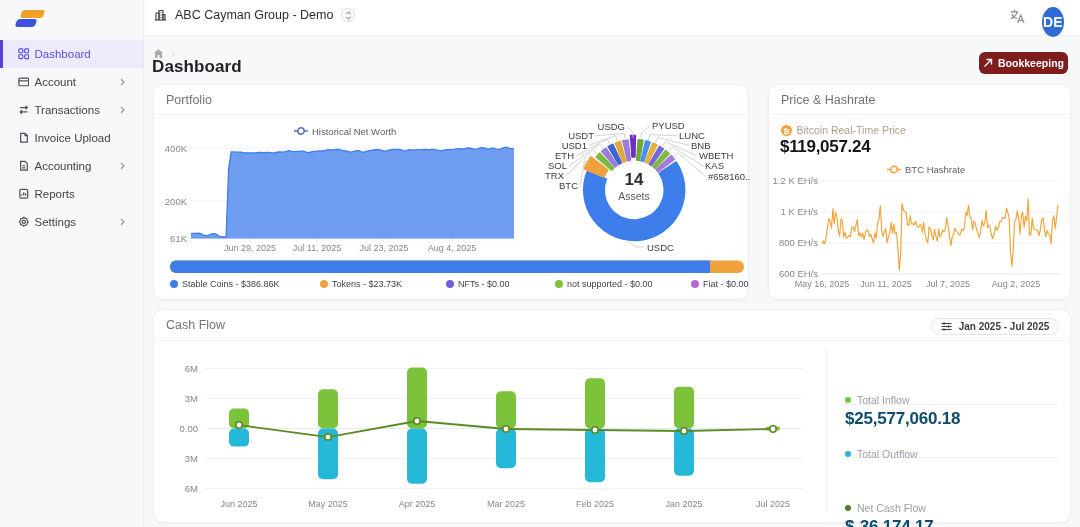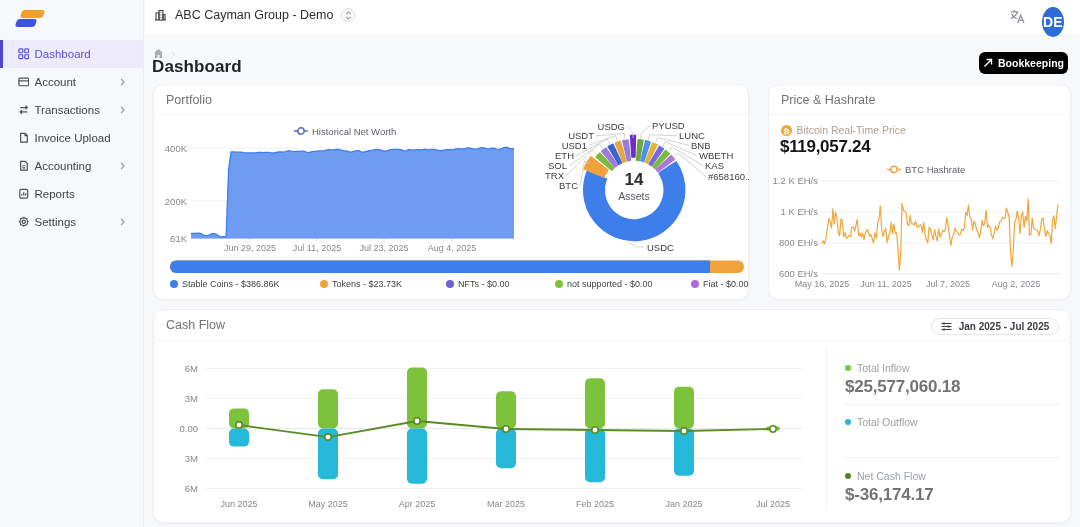--- a/index.html
+++ b/index.html
@@ -13,29 +13,29 @@
 .nitem .chev{position:absolute;right:12px;top:10px;}
 .nitem.active{background:#edebfb;color:#5a50d8;}
 .nitem.active::before{content:"";position:absolute;left:0;top:0;width:3px;height:28px;background:#5244ce;}
 .topbar{position:absolute;left:145px;top:0;width:935px;height:36px;background:#fff;border-bottom:1px solid #efefef;}
 .company{position:absolute;left:9px;top:8px;display:flex;align-items:flex-start;font-size:12.5px;color:#2d2d2d;}
 .selbadge{display:inline-flex;align-items:center;justify-content:center;width:14px;height:14px;border:1px solid #dcdcdc;border-radius:50%;margin-left:8px;background:#fafafa;}
 .avatar{position:absolute;right:16px;top:7px;width:22px;height:30px;border-radius:50%;background:#2E6BD6;color:#fff;font-size:14px;font-weight:bold;display:flex;align-items:center;justify-content:center;letter-spacing:.2px;}
 .trans{position:absolute;right:55px;top:9px;}
 .crumb{position:absolute;left:154px;top:44px;}
 h1.pgtitle{position:absolute;left:152px;top:57px;font-size:17px;font-weight:bold;color:#20232a;letter-spacing:.1px;}
-.bookbtn{position:absolute;left:979px;top:52px;width:89px;height:22px;background:#000000;border-radius:6px;color:#fff;font-size:10.5px;font-weight:bold;display:flex;align-items:center;justify-content:center;gap:5px;}
+.bookbtn{position:absolute;left:979px;top:52px;width:89px;height:22px;background:#7f1d1d;border-radius:6px;color:#fff;font-size:10.5px;font-weight:bold;display:flex;align-items:center;justify-content:center;gap:5px;}
 .card{position:absolute;background:#fff;border:1px solid #eceef1;border-radius:10px;box-shadow:0 1px 2px rgba(0,0,0,0.03);}
 .ctitle{position:absolute;left:12px;top:8px;font-size:12.5px;color:#737373;}
 .cdiv{position:absolute;left:0;right:0;top:29px;height:1px;background:#f2f3f4;}
 .legrow{position:absolute;left:16px;top:194px;width:575px;font-size:9px;color:#3f4246;}
 .legrow span.it{position:absolute;display:flex;align-items:center;gap:4px;white-space:nowrap;}
 .dot{display:inline-block;width:8px;height:8px;border-radius:50%;flex:0 0 auto;}
-.statlabel{font-size:10.5px;color:#9aa0a6;display:flex;align-items:center;gap:6px;}
-.statval{font-size:17px;font-weight:bold;color:#737373;margin-top:2.5px;letter-spacing:-0.2px;}
+.statlabel{font-size:10.5px;color:#9aa0a6;display:flex;align-items:center;gap:6px;margin-top:32px;}
+.statval{font-size:17px;font-weight:bold;color:#0c4a6e;margin-top:2.5px;letter-spacing:-0.2px;}
 .pill{position:absolute;left:777px;top:8px;width:128px;height:17px;border:1px solid #e3e4e6;border-radius:9px;background:#fff;display:flex;align-items:center;justify-content:center;gap:7px;font-size:10px;color:#3a3d42;font-weight:bold;}
 </style></head>
 <body>
 
 <div class="sidebar">
  <div class="logo">
       <div class="b1"></div>
       <div class="b2"></div>
     </div>
  <div class="nav">

